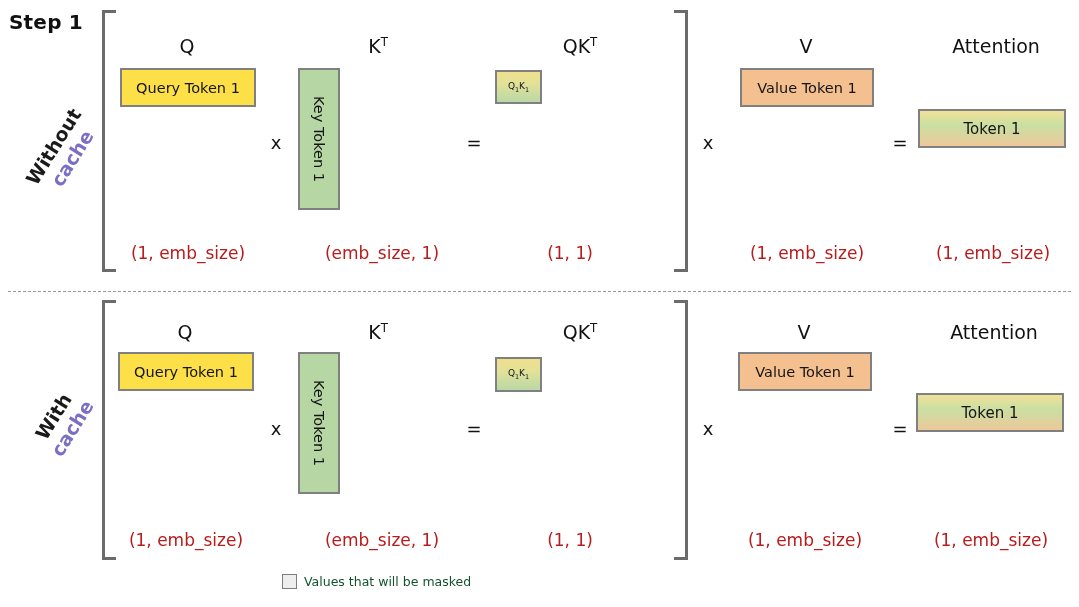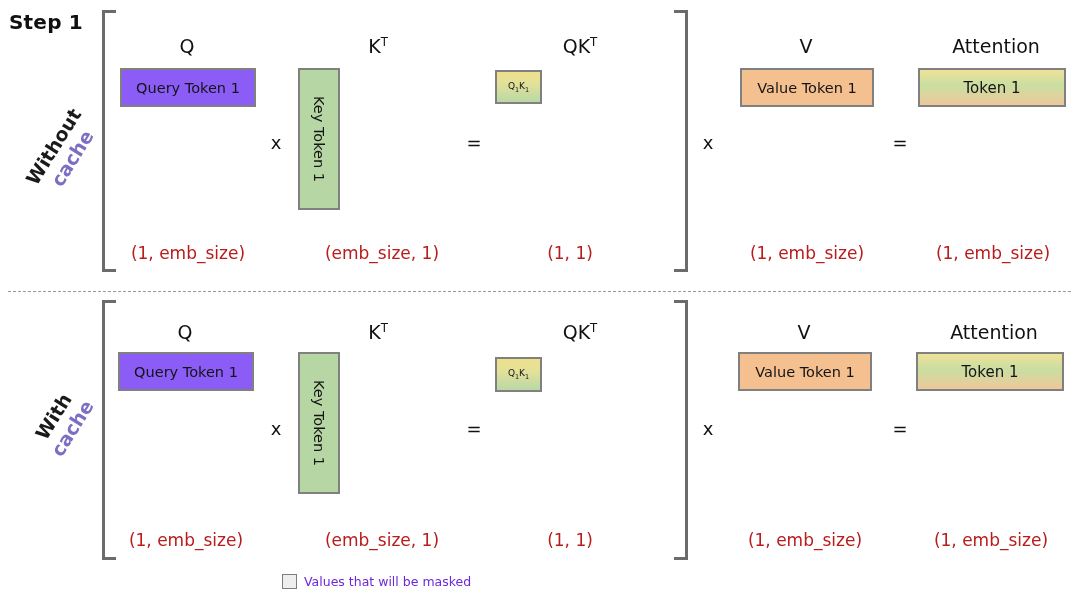--- a/index.html
+++ b/index.html
@@ -63,36 +63,37 @@
   
   .mbox{
     position:absolute;
     border:2px solid #808080;
     box-sizing:border-box;
     display:flex;align-items:center;justify-content:center;
     font-size:14.5px;
     color:#141414;
     overflow:hidden;
   }
-  .mbox.query{background:#8b5cf6;}
+  .mbox.query{background:#fde047;}
   .mbox.value{background:#f5c090;}
   .mbox.key{
     background:#b6d7a4;
   }
   .mbox.key .vtext{
     transform:rotate(90deg);
     white-space:nowrap;
   }
   .mbox.qk{
     background:linear-gradient(180deg,#efe08c 0%,#e3e198 38%,#b9d8a6 100%);
     font-size:9px;
   }
   .mbox.attn{
     background:linear-gradient(180deg,#f0e198 0%,#c9dfa2 42%,#eec89a 100%);
     font-size:15px;
+    margin-top:41px;
   }
   .sub{font-size:.72em;vertical-align:sub;}
 
   
   .op{
     position:absolute;
     font-size:18px;
     color:#111;
     text-align:center;
     white-space:nowrap;
@@ -110,21 +111,21 @@
   
   .divider{
     position:absolute;left:8px;top:291px;width:1063px;height:0;
     border-top:1.4px dashed #9a9a9a;
   }
 
   
   .legend{
     position:absolute;left:282px;top:574px;
     display:flex;align-items:center;gap:26px;
-    font-size:12.5px;color:#6d28d9;
+    font-size:12.5px;color:#14532d;
   }
   .legend-item{display:flex;align-items:center;gap:7px;white-space:nowrap;}
   .swatch{
     width:15px;height:15px;border:1.6px solid #7d7d7d;box-sizing:border-box;
   }
 </style>
 </head>
 <body>
 
 <div class="stage">

